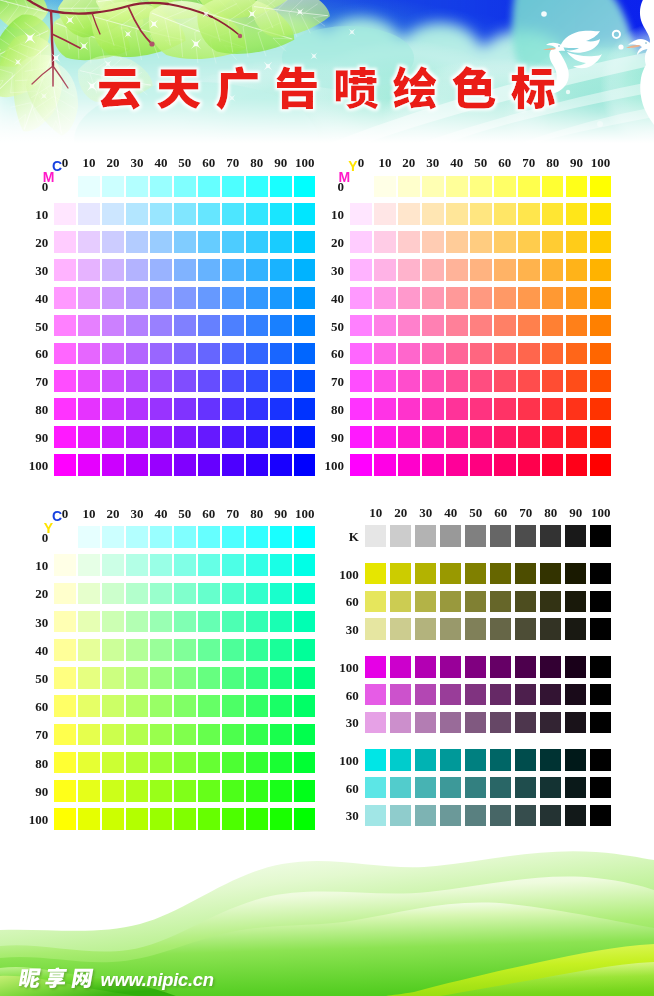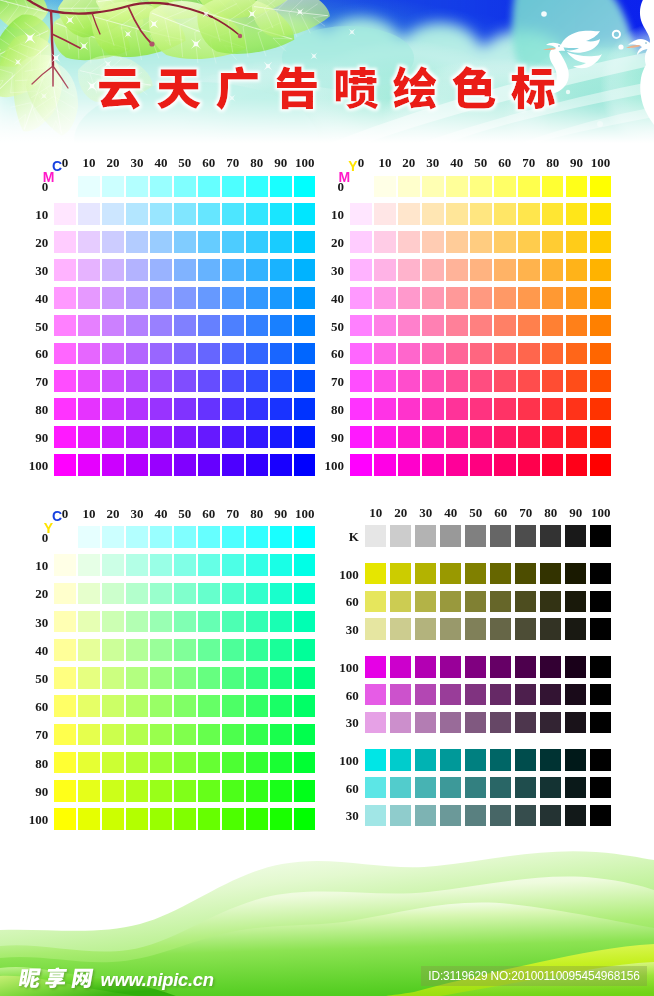--- a/index.html
+++ b/index.html
@@ -1011,14 +1011,13 @@
       </defs>
       <g id="wm-brand" fill="#ffffff" filter="url(#wmShadow)">
           <path d="M11.8 -14.8H17.3V-13.4H11.8ZM1.3 -16.8V-0.1H3.9V-1.8H7.7C7.4 -1.1 6.9 -0.5 6.4 0.2C7.1 0.5 8.4 1.3 8.9 1.8C11.4 -1.3 11.8 -6.4 11.8 -10V-10.7H20.2V-17.5H9V-10C9 -7.7 8.9 -4.8 7.9 -2.4V-16.8ZM18.5 -8.9C17.7 -8.2 16.6 -7.5 15.4 -6.8V-10.1H12.4V-1.8C12.4 0.9 13.1 1.8 15.6 1.8C16.1 1.8 17.4 1.8 17.9 1.8C20.1 1.8 20.8 0.8 21.1 -2.7C20.3 -2.9 19.1 -3.4 18.5 -3.9C18.4 -1.3 18.3 -0.9 17.6 -0.9C17.3 -0.9 16.3 -0.9 16.1 -0.9C15.4 -0.9 15.4 -1 15.4 -1.8V-4.1C17.2 -4.8 19.1 -5.7 20.8 -6.8ZM5.2 -8V-4.5H3.9V-8ZM5.2 -10.6H3.9V-14.1H5.2Z" transform="translate(5.50,26) skewX(-10)"></path>
           <path d="M6.8 -11.5H14.6V-10.7H6.8ZM3.7 -13.6V-8.6H17.9V-13.6ZM15.8 -8 14.9 -8H3.1V-5.6H10.8C10.2 -5.4 9.6 -5.2 9 -5.1L9 -4.3H1V-1.7H9V-0.9C9 -0.6 8.9 -0.5 8.4 -0.5C8.1 -0.5 6.2 -0.5 5.1 -0.5C5.6 0.2 6 1.2 6.2 2C8 2 9.6 2 10.7 1.7C11.9 1.4 12.3 0.7 12.3 -0.7V-1.7H20.5V-4.3H13.6C15.3 -4.9 16.9 -5.6 18.4 -6.4L16.4 -8.1ZM8.6 -18C8.7 -17.6 8.8 -17.3 8.9 -16.9H1.3V-14.3H20.1V-16.9H12.3C12.2 -17.4 12 -18 11.8 -18.5Z" transform="translate(31.90,26) skewX(-10)"></path>
           <path d="M6.7 -7.2C6.2 -5.6 5.5 -4.1 4.6 -3V-9.5C5.3 -8.8 6 -8 6.7 -7.2ZM13.6 -13.6C13.5 -12.6 13.4 -11.5 13.2 -10.5C12.7 -11.1 12.2 -11.6 11.7 -12L10.2 -10.5C10.3 -11.4 10.5 -12.4 10.6 -13.4L7.8 -13.6C7.7 -12.5 7.6 -11.4 7.4 -10.3L5.7 -12.1L4.6 -11V-14.3H16.8V-5.8C16.4 -6.4 16 -7.2 15.4 -7.9C15.8 -9.6 16.1 -11.4 16.3 -13.3ZM1.5 -17.2V2H4.6V-1.5C5.2 -1.1 5.9 -0.7 6.2 -0.4C7.2 -1.6 8 -3 8.7 -4.7C9 -4.2 9.4 -3.8 9.6 -3.4L11.4 -5.6C11 -6.2 10.4 -7 9.6 -7.8C9.8 -8.6 10 -9.3 10.1 -10.1C10.9 -9.2 11.7 -8.3 12.5 -7.4C11.8 -5.1 10.8 -3.2 9.3 -1.8C10 -1.5 11.3 -0.6 11.7 -0.2C12.8 -1.4 13.7 -2.9 14.4 -4.6C14.8 -4 15.1 -3.4 15.3 -2.9L16.8 -4.5V-1.7C16.8 -1.2 16.7 -1.1 16.2 -1.1C15.7 -1.1 14.1 -1.1 12.8 -1.2C13.2 -0.3 13.8 1.1 13.9 2C16 2 17.5 1.9 18.5 1.4C19.6 0.9 20 0.1 20 -1.6V-17.2Z" transform="translate(58.30,26) skewX(-10)"></path>
         </g>
       <text id="wm-url" x="88.5" y="26" fill="#ffffff" filter="url(#wmShadow)" font-family="Liberation Sans, sans-serif" font-size="18.3" font-style="italic" font-weight="bold" letter-spacing="-0.25">www.nipic.cn</text>
     </svg>
   </div>
 
-  <div id="idbar">ID:3119629 NO:20100110095454968156</div>
 </div>
 
 </body></html>

